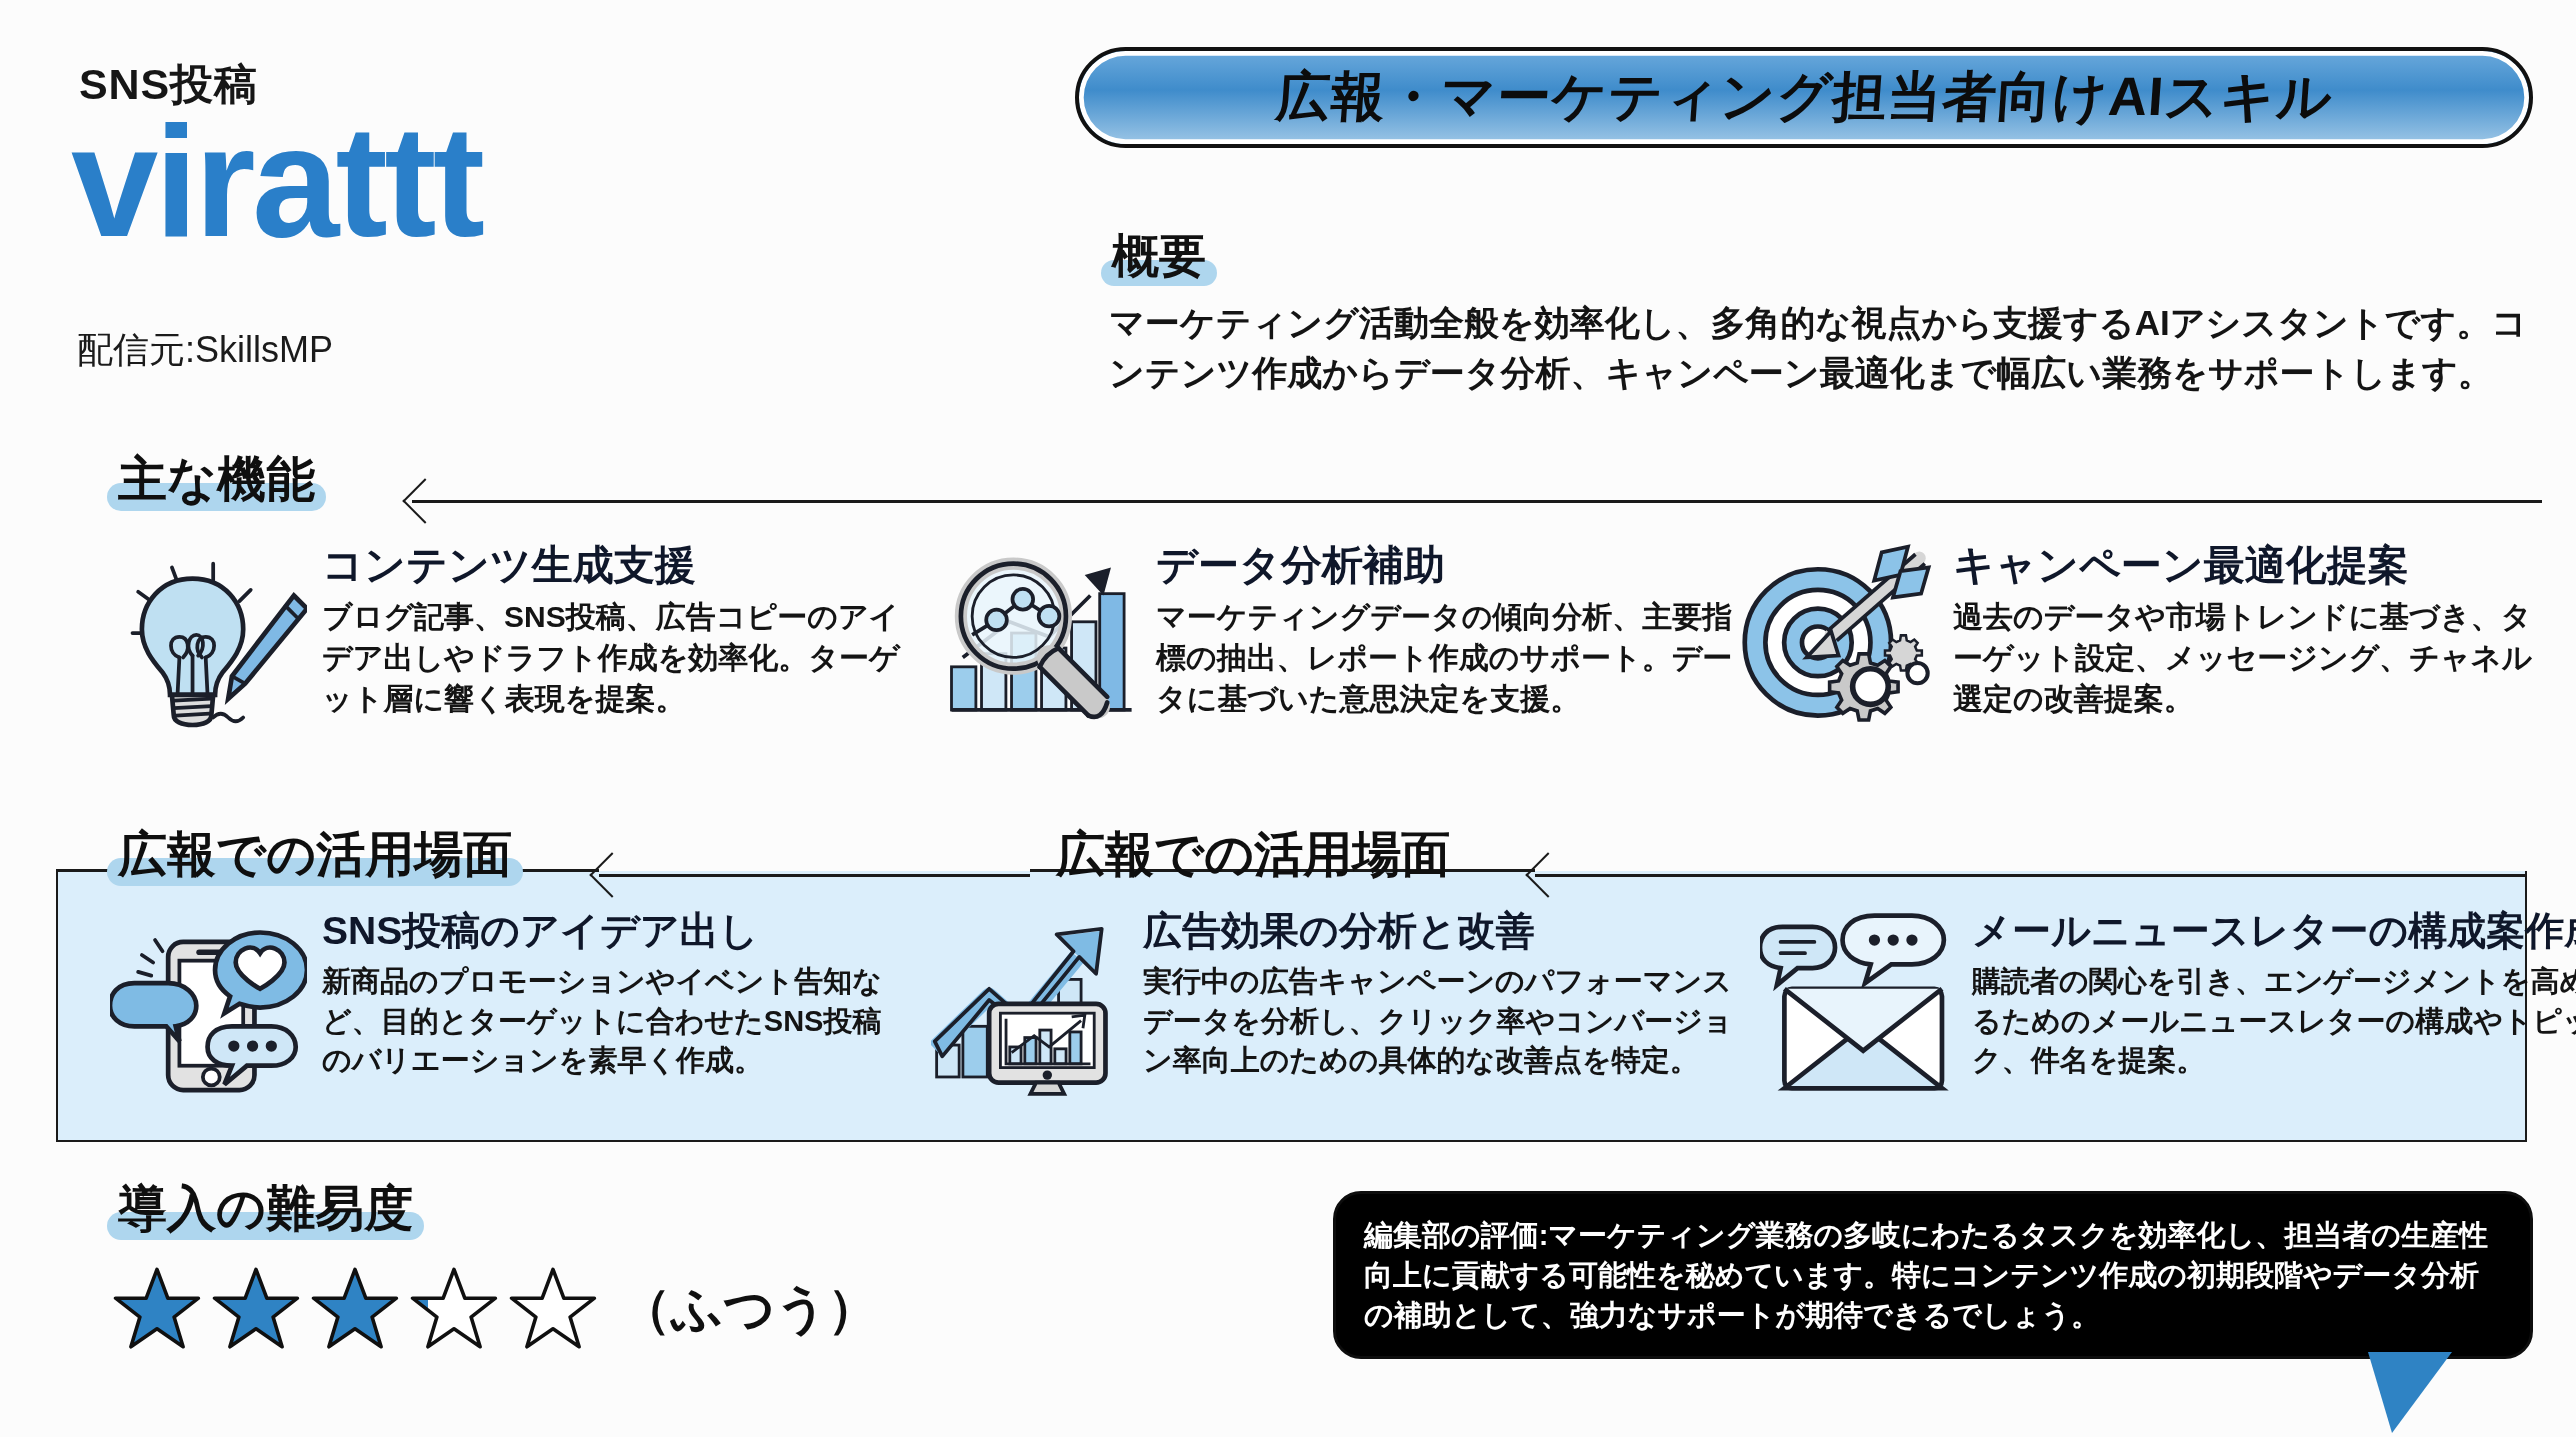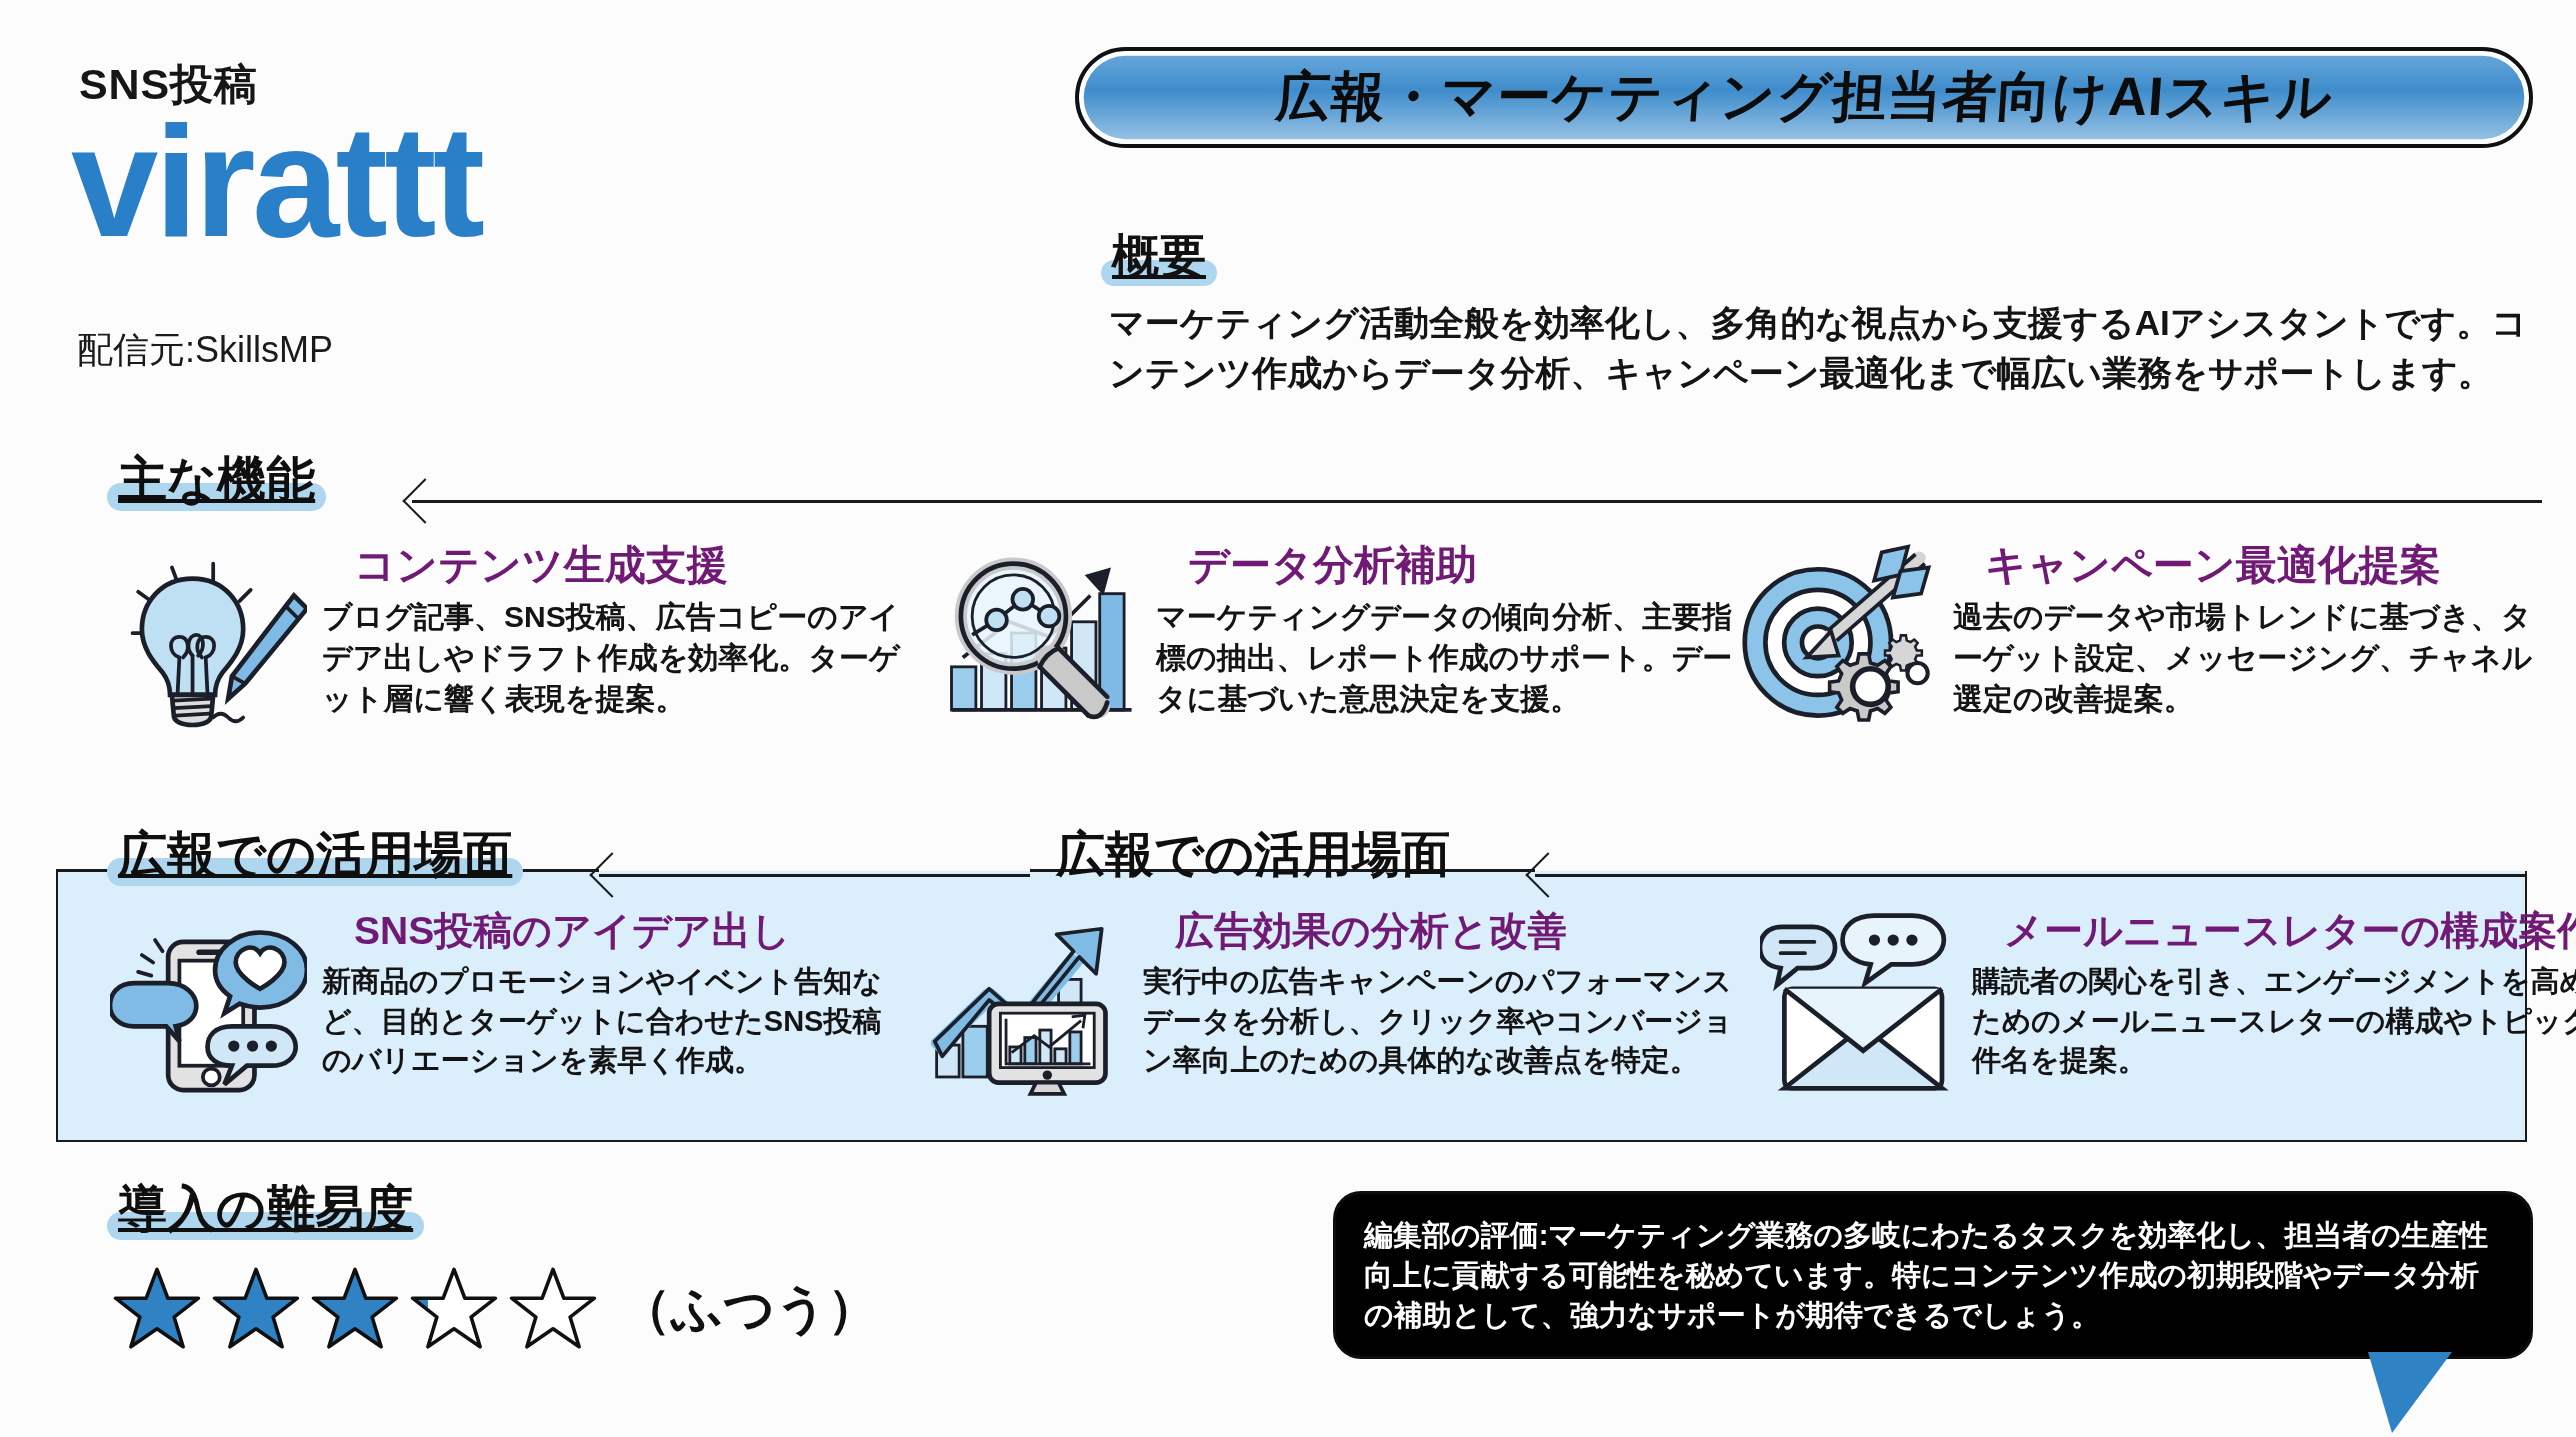--- a/index.html
+++ b/index.html
@@ -35,21 +35,21 @@
     background: linear-gradient(180deg,#6aa9dc 0%,#3f8ccb 42%,#9cc6e6 100%);
     display: flex; align-items: center; justify-content: center;
     box-shadow: inset 0 0 0 4.7px #ffffff;
   }
   #badge span {
     font-size: 54px; font-weight: 800; color: #0c0c0c;
     letter-spacing: 0.9px; transform: skewX(-4deg);
   }
 
   
-  .hl { position: relative; display: inline-block; text-decoration: underline; }
+  .hl { position: relative; display: inline-block; }
   .hl::before {
     content: ""; position: absolute; left: -11.2px; right: -11.2px;
     bottom: 1.9px; height: 42%; background: #aed6ee;
     border-radius: 20.6px; z-index: 0;
   }
   .hl > span { position: relative; z-index: 1; }
 
   #ov-title { position: absolute; left: 1112px; top: 225px; font-size: 47px; font-weight: 900; color: #111; }
   #ov-body {
     position: absolute; left: 1109px; top: 298px; width: 1423px;
@@ -76,21 +76,21 @@
   #use-title-b { left: 1056px; top: 822px; }
   #use-rule-b  { left: 1535px; top: 874px; width: 992px; }
   #use-arrow-b { left: 1532px; top: 859px; }
 
   #diff-title  { left: 118px; top: 1176px; }
 
   
   .card { position: absolute; display: flex; gap: 15px; }
   .card .icon { flex: 0 0 auto; width: 197px; height: 187px; }
   .card .txt { flex: 1 1 auto; }
-  .card h3 { font-size: 41px; font-weight: 900; color: #701a75; line-height: 1.1; margin-bottom: 9.4px; white-space: nowrap; margin-left: 32px; }
+  .card h3 { font-size: 41px; font-weight: 900; color: #0f172a; line-height: 1.1; margin-bottom: 9.4px; white-space: nowrap; }
   .card p  { font-size: 30px; font-weight: 700; color: #141414; line-height: 1.36; }
 
   #feat0 { left: 110px; top: 543px; width: 796px; }
   #feat1 { left: 944px; top: 543px; width: 791px; }
   #feat2 { left: 1741px; top: 543px; width: 805px; }
 
   
   #use-band {
     position: absolute; left: 56px; top: 871px; width: 2471px; height: 271px;
     background: #dbeefb; border: 2.8px solid #1a1a1a; border-top: none;

